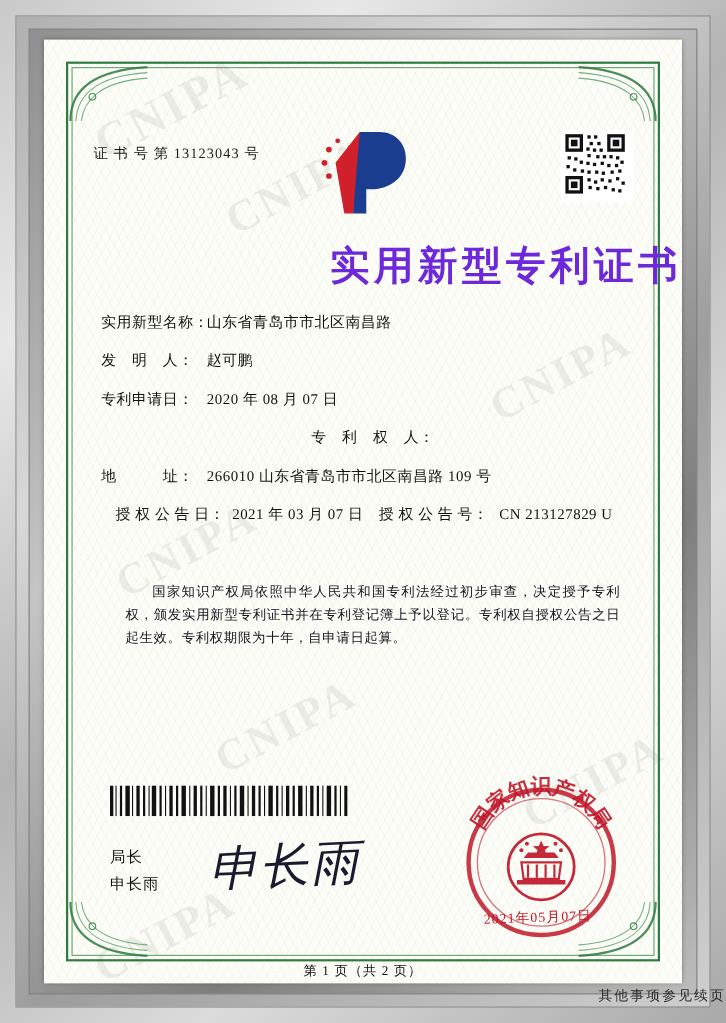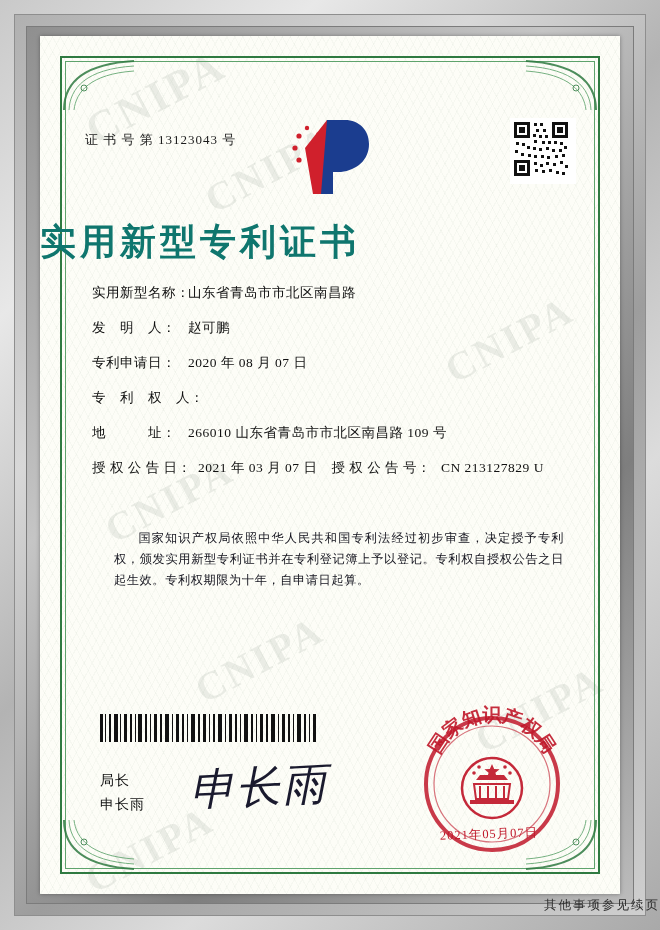--- a/index.html
+++ b/index.html
@@ -126,41 +126,42 @@
     width: 62px; height: 62px;
     background: #fff;
     padding: 2px;
   }
   .qr svg { display: block; }
 
   .title {
     position: absolute;
     left: 0; right: 0;
     top: 182px;
-    text-align: left;
+    text-align: right;
     font-size: 36px;
     font-weight: bold;
     letter-spacing: 4px;
-    color: #0f766e;
+    color: #6d28d9;
     font-family: "DejaVu Serif", "Liberation Serif", serif;
   }
 
   
   .fields {
     position: absolute;
     left: 52px;
     top: 248px;
     width: 478px;
   }
   .row {
     display: flex;
     align-items: baseline;
     margin-bottom: 17px;
     font-size: 13.5px;
     color: #111;
+    justify-content: center;
   }
   .row .lbl {
     width: 96px;
     flex: 0 0 96px;
     letter-spacing: 0.5px;
     white-space: nowrap;
   }
   .row .val {
     flex: 1 1 auto;
     letter-spacing: 0.5px;
@@ -490,16 +491,17 @@
           <path d="M80 60 l2.2 5 5.4 .3 -4.2 3.5 1.5 5.3 -4.9-3 -4.9 3 1.5-5.3 -4.2-3.5 5.4-.3 z" fill="#c0182a"></path>
           <circle cx="67" cy="63" r="1.8" fill="#c0182a"></circle>
           <circle cx="62" cy="69" r="1.8" fill="#c0182a"></circle>
           <circle cx="93" cy="63" r="1.8" fill="#c0182a"></circle>
           <circle cx="98" cy="69" r="1.8" fill="#c0182a"></circle>
         </g>
       </svg>
     </div>
     <div class="seal-date">2021年05月07日</div>
 
+    <div class="page-no">第 1 页（共 2 页）</div>
   </div>
 
   <div class="footnote">其他事项参见续页</div>
 </div>
 
 </body></html>

